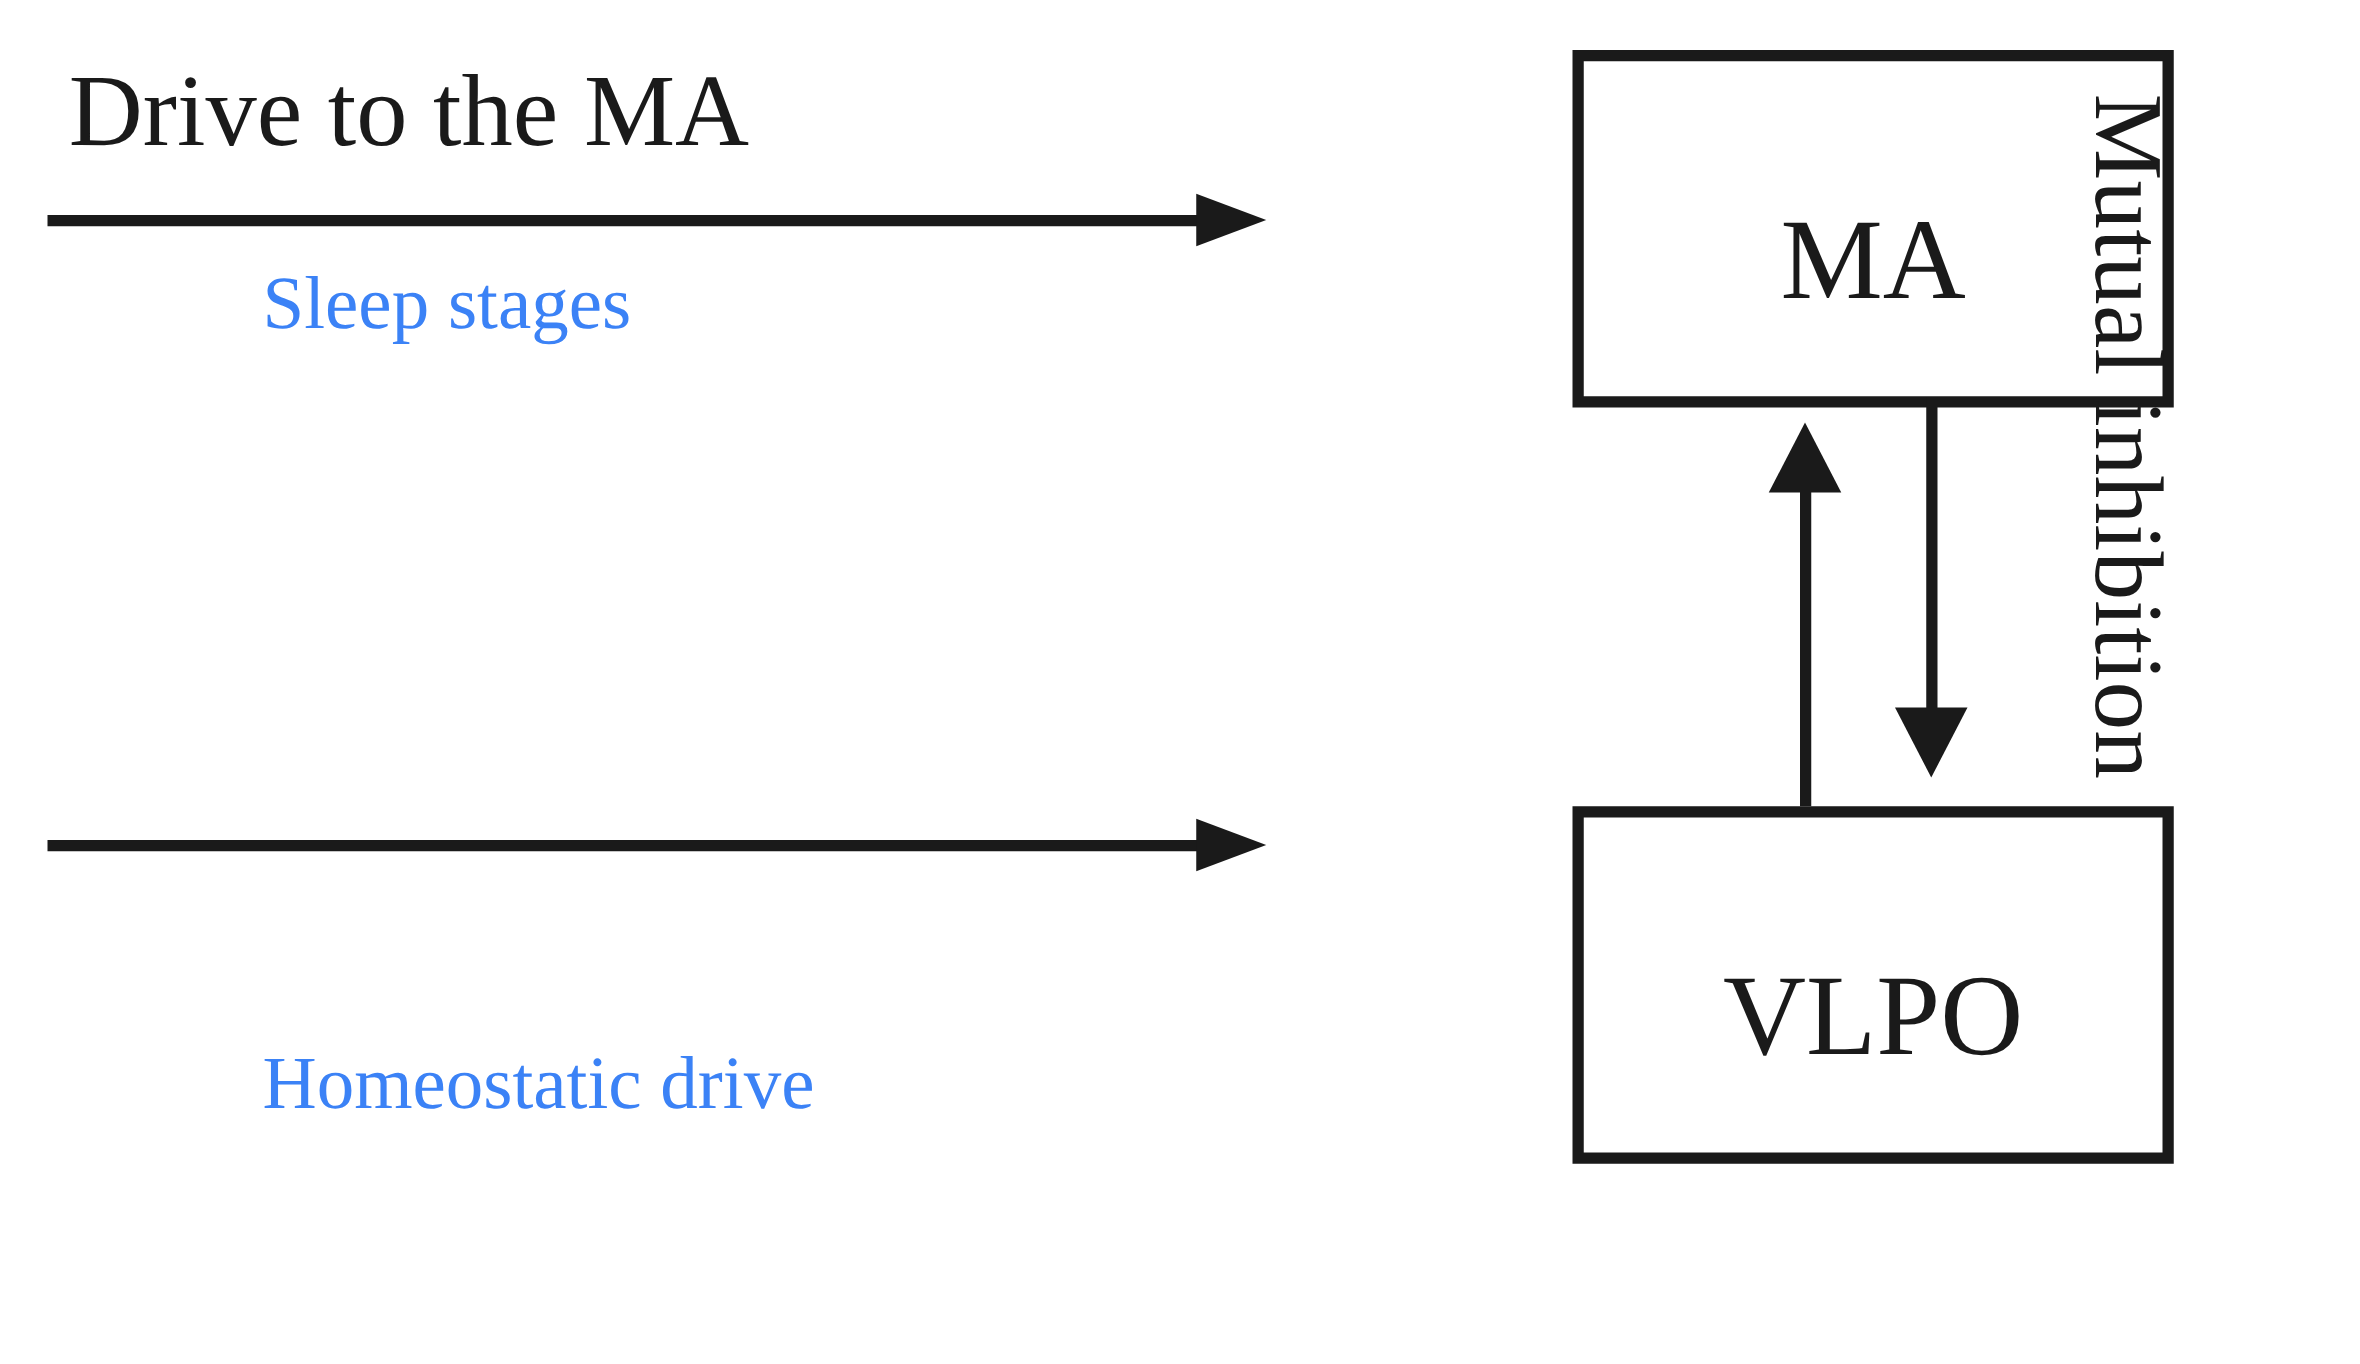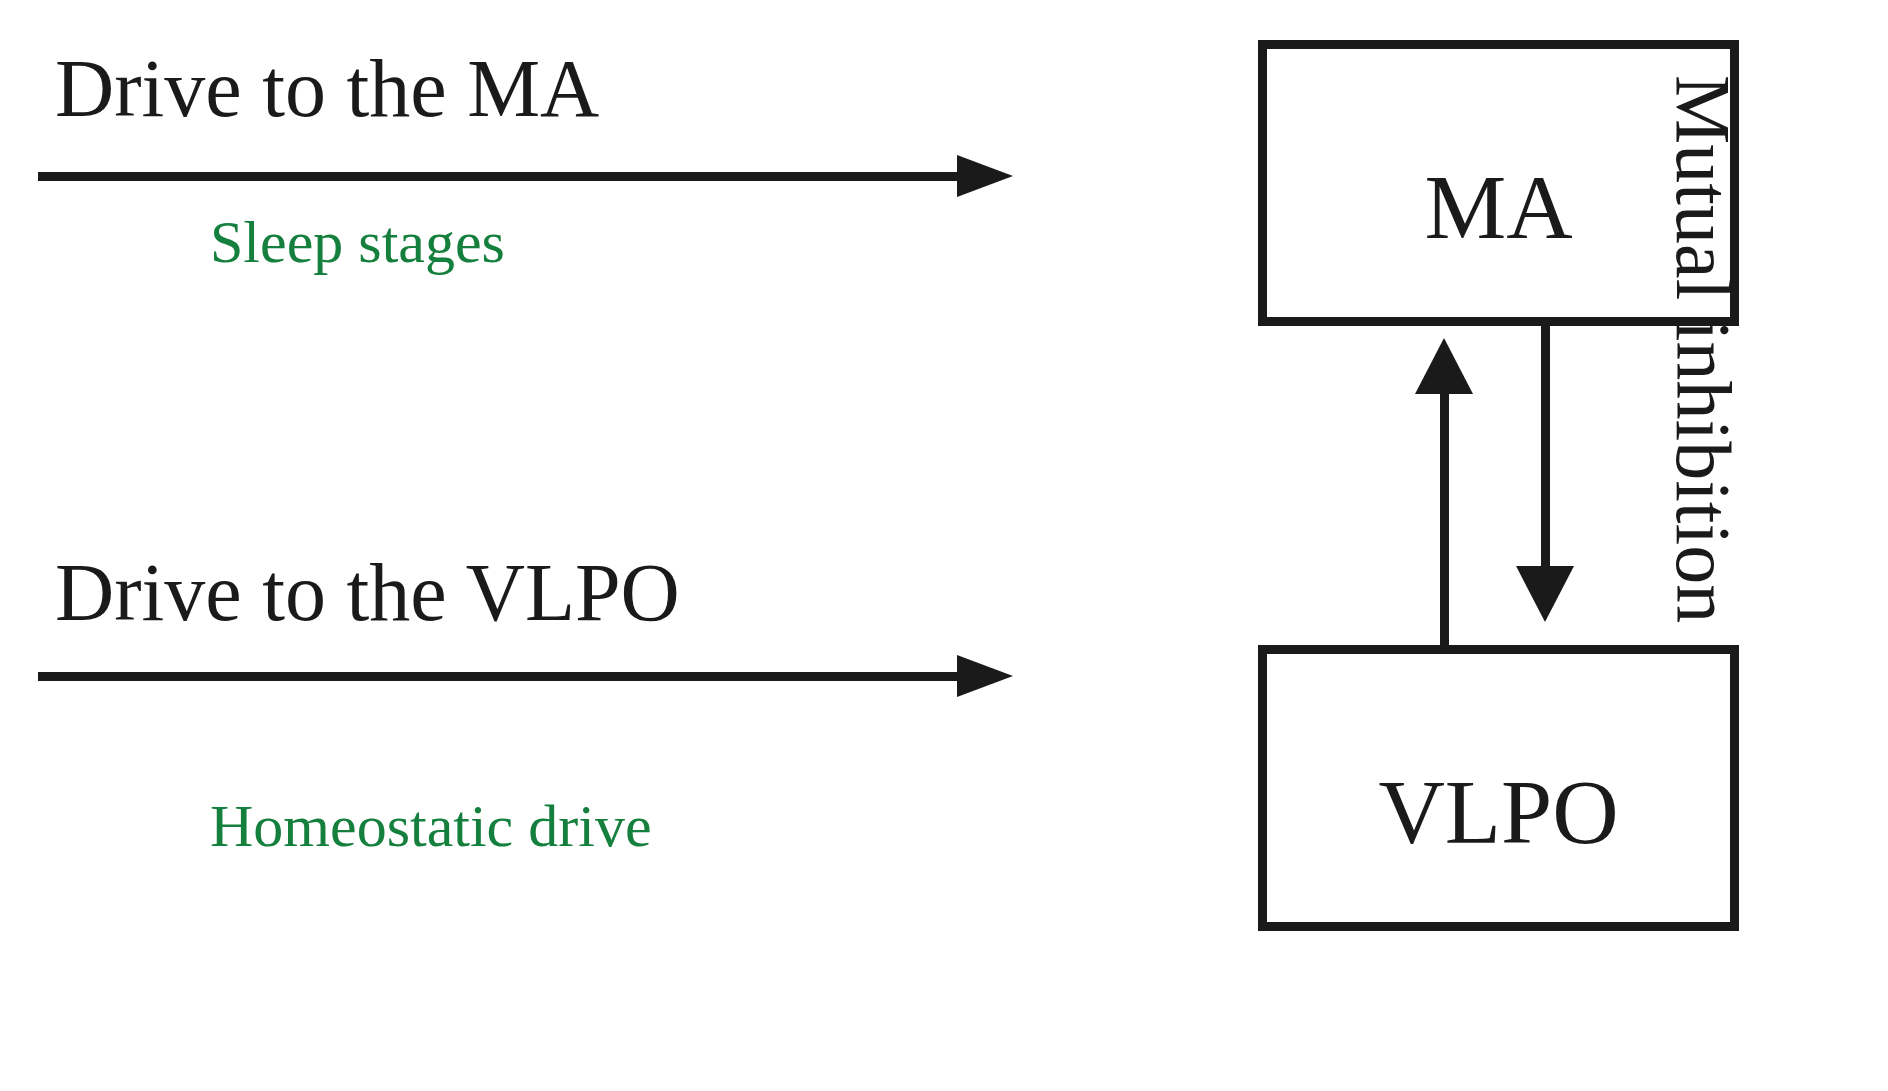--- a/index.html
+++ b/index.html
@@ -49,26 +49,26 @@
   }
   #arrowhead-ma   { left: 957px;  top: 155px; }
   #arrowhead-vlpo { left: 957px;  top: 655px; }
 
   
   .sub-label {
     position: absolute;
     font-size: 60px;
     line-height: 1;
     white-space: nowrap;
-    color: #15803d;
+    color: #3b82f6;
   }
   #sub-sleep-stages      { left: 210px; top: 212px; }
   #sub-external-stimuli  { left: 210px; top: 326px; }
   #sub-circadian-drive   { left: 210px; top: 710px; }
-  #sub-homeostatic-drive { left: 210px; top: 796px; }
+  #sub-homeostatic-drive { left: 210px; top: 836px; }
 
   
   .node-box {
     position: absolute;
     left: 1258px;
     width: 463px;
     border: 9px solid #1a1a1a;
     box-sizing: content-box;
     background: #ffffff;
   }
@@ -133,21 +133,20 @@
 
 <div id="canvas">
 
   <div id="heading-ma" class="drive-heading">Drive to the MA</div>
 
   <div id="rule-ma" class="drive-rule"></div>
   <div id="arrowhead-ma" class="rule-arrowhead"></div>
 
   <div id="sub-sleep-stages" class="sub-label">Sleep stages</div>
 
-  <div id="heading-vlpo" class="drive-heading">Drive to the VLPO</div>
 
   <div id="rule-vlpo" class="drive-rule"></div>
   <div id="arrowhead-vlpo" class="rule-arrowhead"></div>
 
   <div id="sub-homeostatic-drive" class="sub-label">Homeostatic drive</div>
 
   <div id="box-vlpo" class="node-box">
     <div class="node-label">VLPO</div>
   </div>
 

